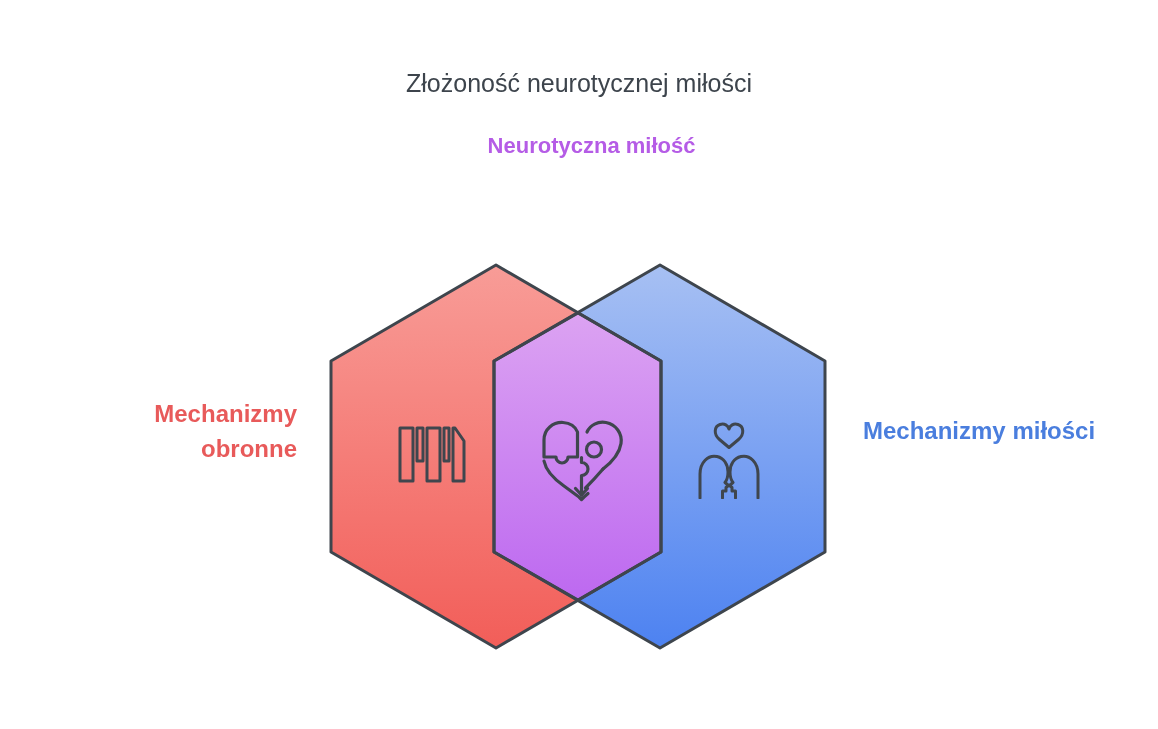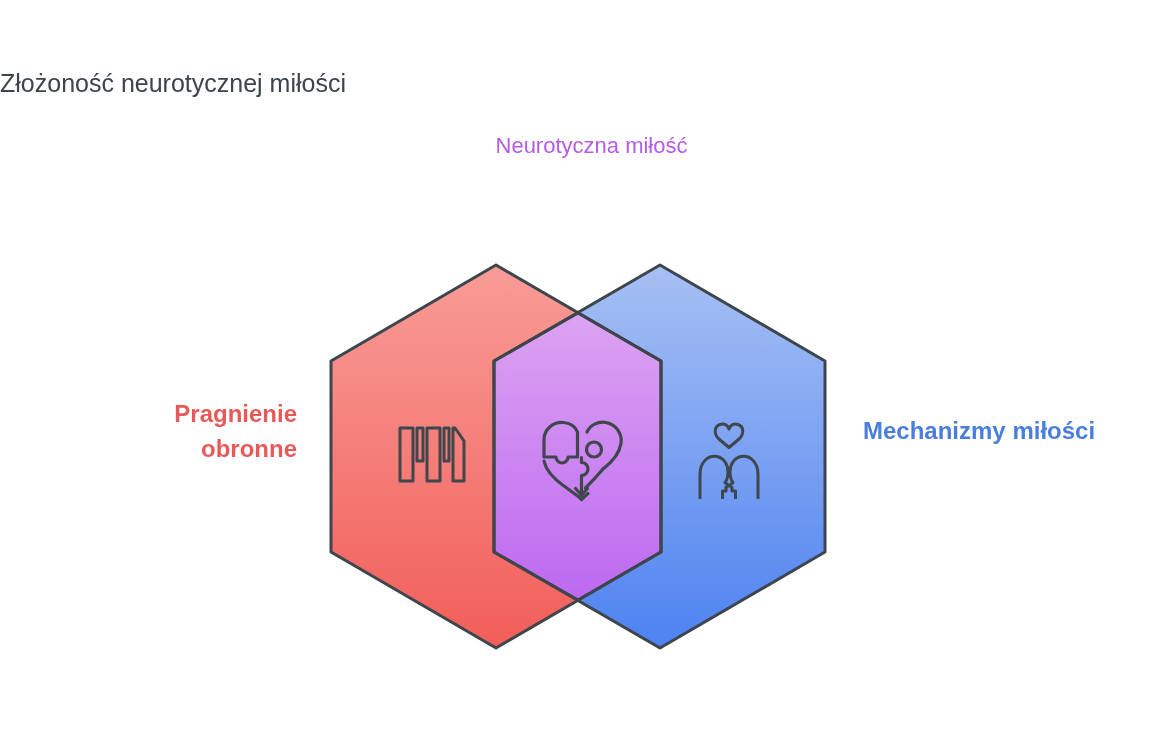--- a/index.html
+++ b/index.html
@@ -7,32 +7,32 @@
     position: relative;
     width: 1158px;
     height: 729px;
     background: #ffffff;
     font-family: "Liberation Sans", sans-serif;
     overflow: hidden;
   }
   .diagram-title {
     position: absolute;
     left: 0; right: 0; top: 70px;
-    text-align: left;
+    text-align: center;
     font-size: 25px;
     line-height: 27px;
     font-weight: 400;
     color: #3d444c;
   }
   .center-label {
     position: absolute;
     left: 0; right: 0; top: 133px;
     text-align: center;
     font-size: 22px;
-    font-weight: 400;
+    font-weight: 700;
     color: #b55ce6;
     margin-left: 25px;
   }
   .side-label {
     position: absolute;
     font-size: 24px;
     font-weight: 700;
   }
   .side-label.left {
     right: 861px;
@@ -111,17 +111,17 @@
   </svg>
 
   <svg class="glyph people" width="70" height="78" viewBox="0 0 70 78">
     <g fill="none" stroke="#3f464e" stroke-width="3" stroke-linecap="round" stroke-linejoin="round">
       <path d="M35,26.5 L25.5,18.5 C19.5,13.5 20,5.5 26,3.5 C30.5,2 34,4.5 35,8 C36,4.5 39.5,2 44,3.5 C50,5.5 50.5,13.5 44.5,18.5 Z"></path>
       <path d="M6,77 V53 C6,41.5 14,33.5 23,35.5 C30,37 34,43.5 34,51 C34,55.5 33,59 31,61.5 L34.5,64.5 L32,66.5 V70 H28.5 V77"></path>
       <path d="M64,77 V53 C64,41.5 56,33.5 47,35.5 C40,37 36,43.5 36,51 C36,55.5 37,59 39,61.5 L35.5,64.5 L38,66.5 V70 H41.5 V77"></path>
     </g>
   </svg>
 
-  <div class="side-label left">Pragnienie obronne</div>
+  <div class="side-label left">Mechanizmy obronne</div>
 
   <div class="side-label right">Mechanizmy miłości</div>
 
 </div>
 
 </body></html>

